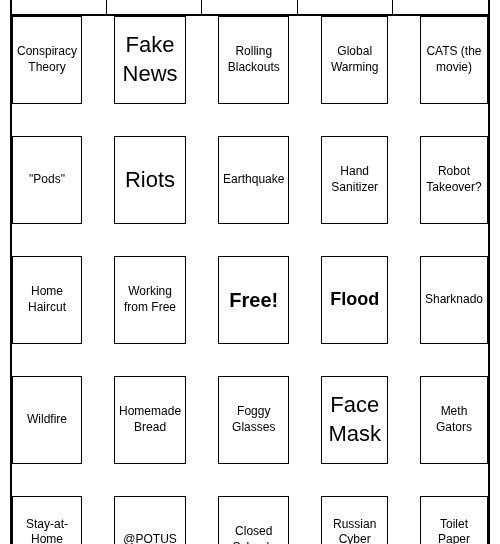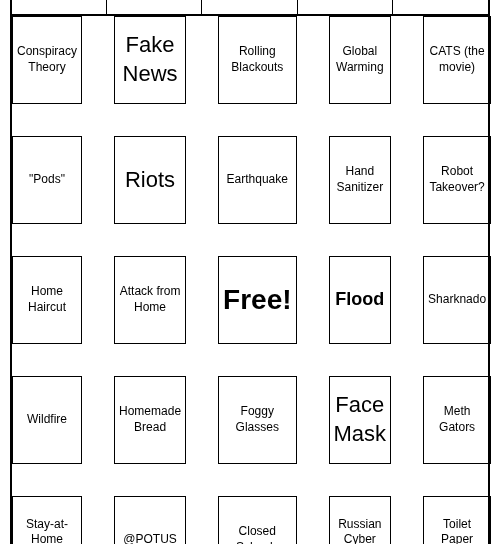--- a/index.html
+++ b/index.html
@@ -47,21 +47,21 @@
       padding: 4px;
       min-height: 88px;
       font-size: 12px;
       line-height: 1.3;
     }
     .bingo-cell.large {
       font-size: 22px;
       font-weight: normal;
     }
     .bingo-cell.free {
-      font-size: 28px;
+      font-size: 20px;
       font-weight: bold;
     }
     .bingo-cell.medium {
       font-size: 18px;
       font-weight: bold;
     }
   </style>
 </head>
 <body>
 
@@ -78,21 +78,21 @@
       <div class="bingo-cell large">Fake News</div>
       <div class="bingo-cell">Rolling Blackouts</div>
       <div class="bingo-cell">Global Warming</div>
       <div class="bingo-cell">CATS (the movie)</div>
       <div class="bingo-cell">"Pods"</div>
       <div class="bingo-cell large">Riots</div>
       <div class="bingo-cell">Earthquake</div>
       <div class="bingo-cell">Hand Sanitizer</div>
       <div class="bingo-cell">Robot Takeover?</div>
       <div class="bingo-cell">Home Haircut</div>
-      <div class="bingo-cell">Attack from Home</div>
+      <div class="bingo-cell">Working from Free</div>
       <div class="bingo-cell free">Free!</div>
       <div class="bingo-cell medium">Flood</div>
       <div class="bingo-cell">Sharknado</div>
       <div class="bingo-cell">Wildfire</div>
       <div class="bingo-cell">Homemade Bread</div>
       <div class="bingo-cell">Foggy Glasses</div>
       <div class="bingo-cell large">Face Mask</div>
       <div class="bingo-cell">Meth Gators</div>
       <div class="bingo-cell">Stay-at-Home Order</div>
       <div class="bingo-cell">@POTUS</div>

